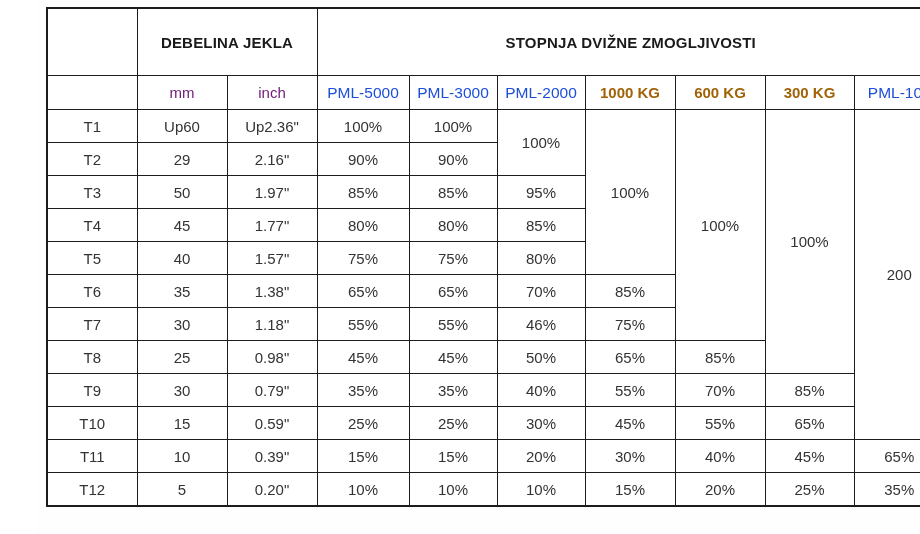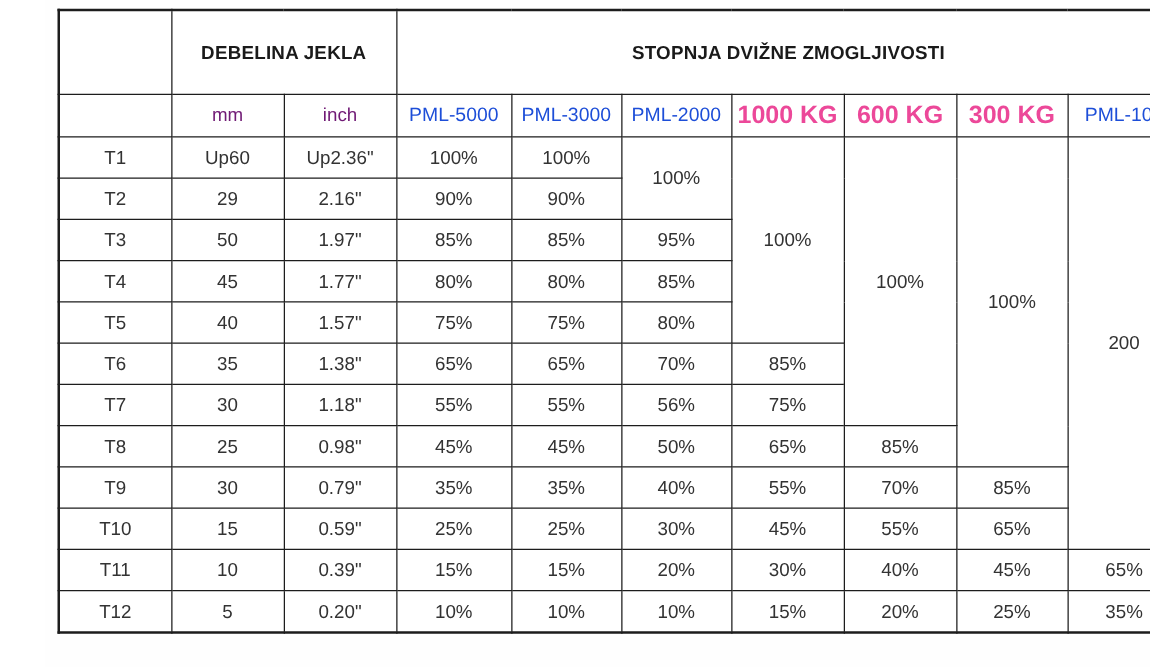--- a/index.html
+++ b/index.html
@@ -48,22 +48,22 @@
     color: #701a75;
   }
   .cap-table thead tr.cols-row th.pml {
     font-weight: 400;
     color: #1d4ed8;
     font-size: 15.5px;
     text-align: center;
   }
   .cap-table thead tr.cols-row th.kg {
     font-weight: bold;
-    color: #ec4899;
-    font-size: 20px;
+    color: #a16207;
+    font-size: 15px;
   }
   
   .cap-table tbody td {
     height: 32px;
     font-size: 15px;
     color: #333333;
     font-weight: 400;
   }
 </style>
 </head>
@@ -154,21 +154,21 @@
           <td>65%</td>
           <td>70%</td>
           <td>85%</td>
         </tr>
         <tr>
           <td>T7</td>
           <td>30</td>
           <td>1.18"</td>
           <td>55%</td>
           <td>55%</td>
-          <td>56%</td>
+          <td>46%</td>
           <td>75%</td>
         </tr>
         <tr>
           <td>T8</td>
           <td>25</td>
           <td>0.98"</td>
           <td>45%</td>
           <td>45%</td>
           <td>50%</td>
           <td>65%</td>

